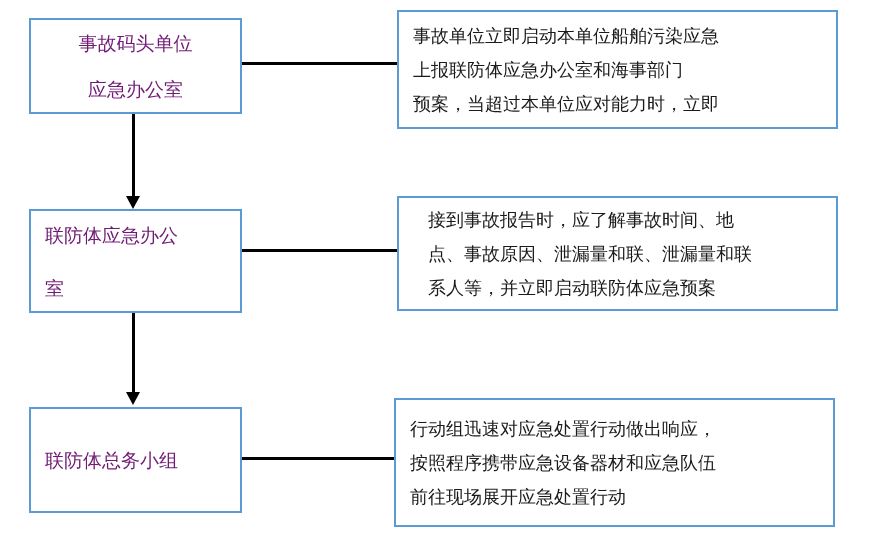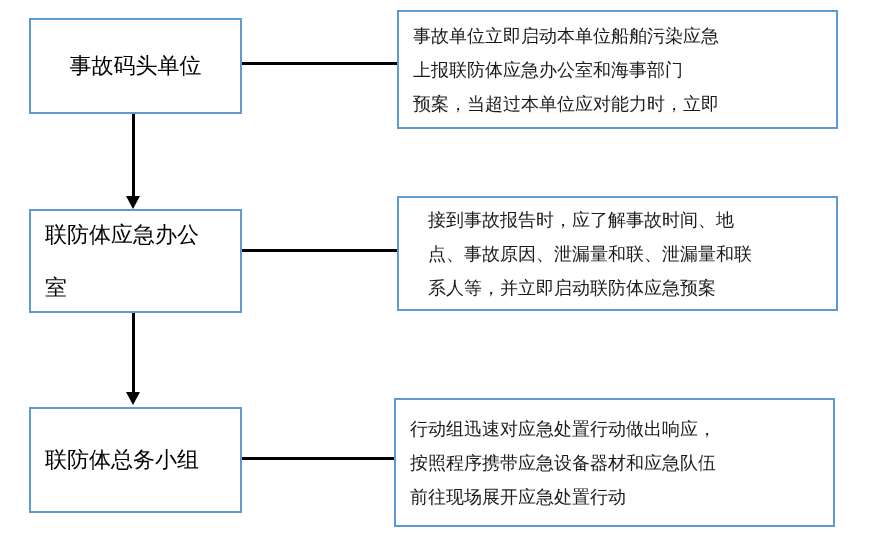--- a/index.html
+++ b/index.html
@@ -25,24 +25,24 @@
     background: #ffffff;
     color: #1a1a1a;
     font-family: "DejaVu Serif", "Liberation Serif", serif;
   }
   .role-box {
     display: flex;
     flex-direction: column;
     justify-content: center;
   }
   .role-line {
-    font-size: 22px;
+    font-size: 19px;
     line-height: 46px;
     white-space: pre;
-    color: #000000;
+    color: #701a75;
   }
   .role-box.centered .role-line {
     text-align: center;
   }
   .role-box.left-aligned {
     justify-content: center;
     gap: 13px;
   }
   .role-box.left-aligned .role-line {
     text-align: left;
@@ -86,20 +86,21 @@
     border-top: 13px solid #000000;
   }
 </style>
 </head>
 <body>
 
 <div id="flowchart">
 
   <div class="node-box role-box centered" style="left:29px; top:18px; width:213px; height:96px;">
     <div class="role-line">事故码头单位</div>
+    <div class="role-line">应急办公室</div>
   </div>
 
   <div class="h-connector" style="left:242px; top:62px; width:156px;"></div>
 
   <div class="node-box desc-box" style="left:397px; top:10px; width:441px; height:119px;">
     <div class="desc-line">事故单位立即启动本单位船舶污染应急</div>
     <div class="desc-line">上报联防体应急办公室和海事部门</div>
     <div class="desc-line">预案，当超过本单位应对能力时，立即</div>
   </div>
 

